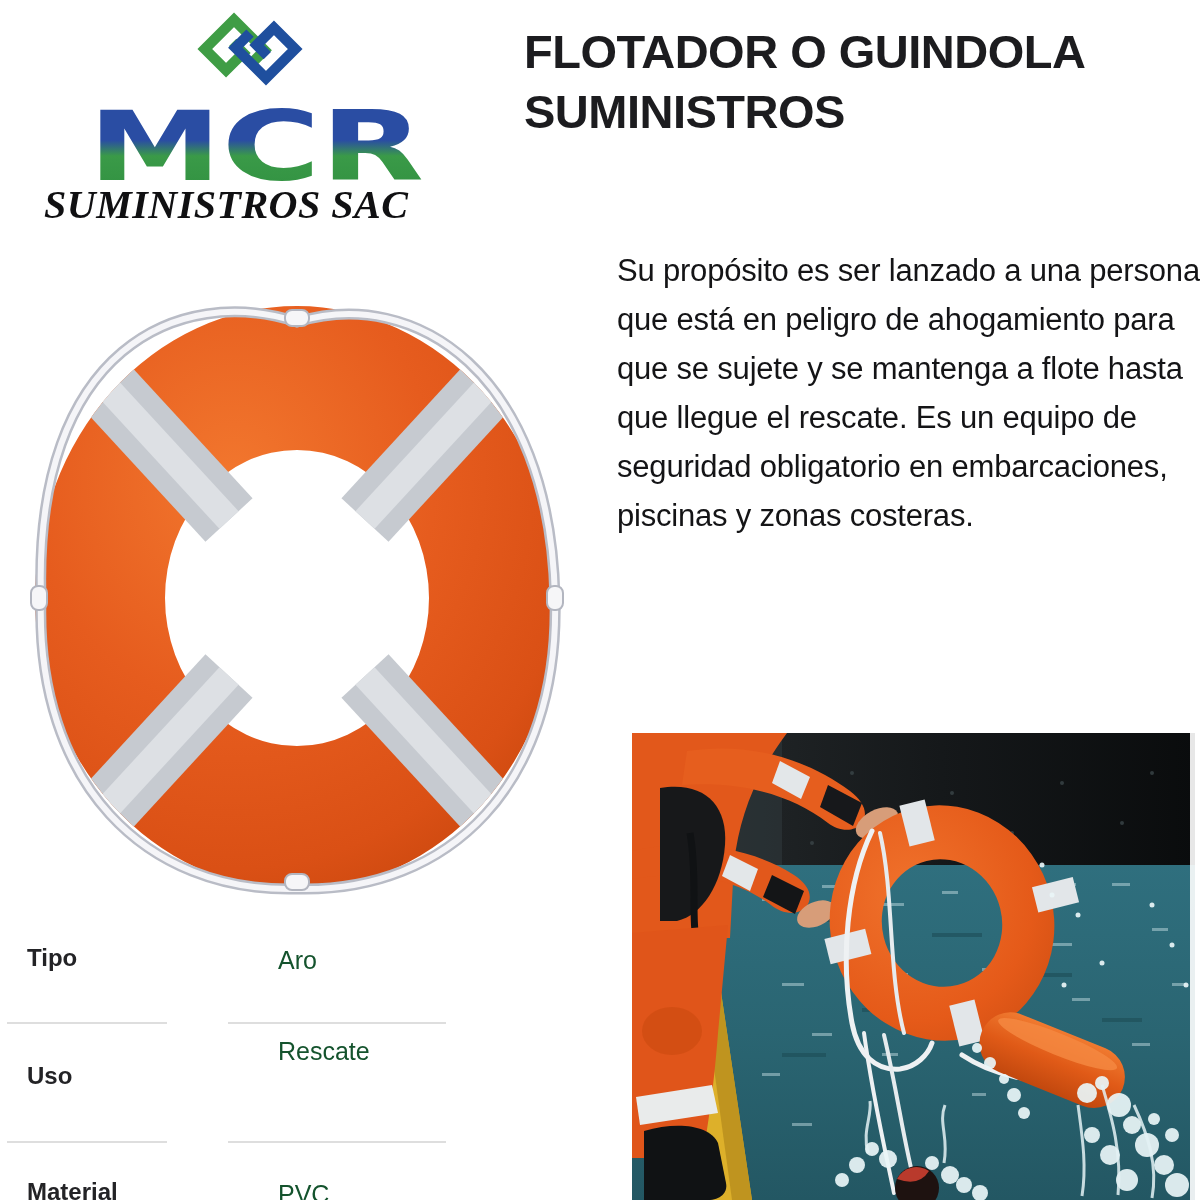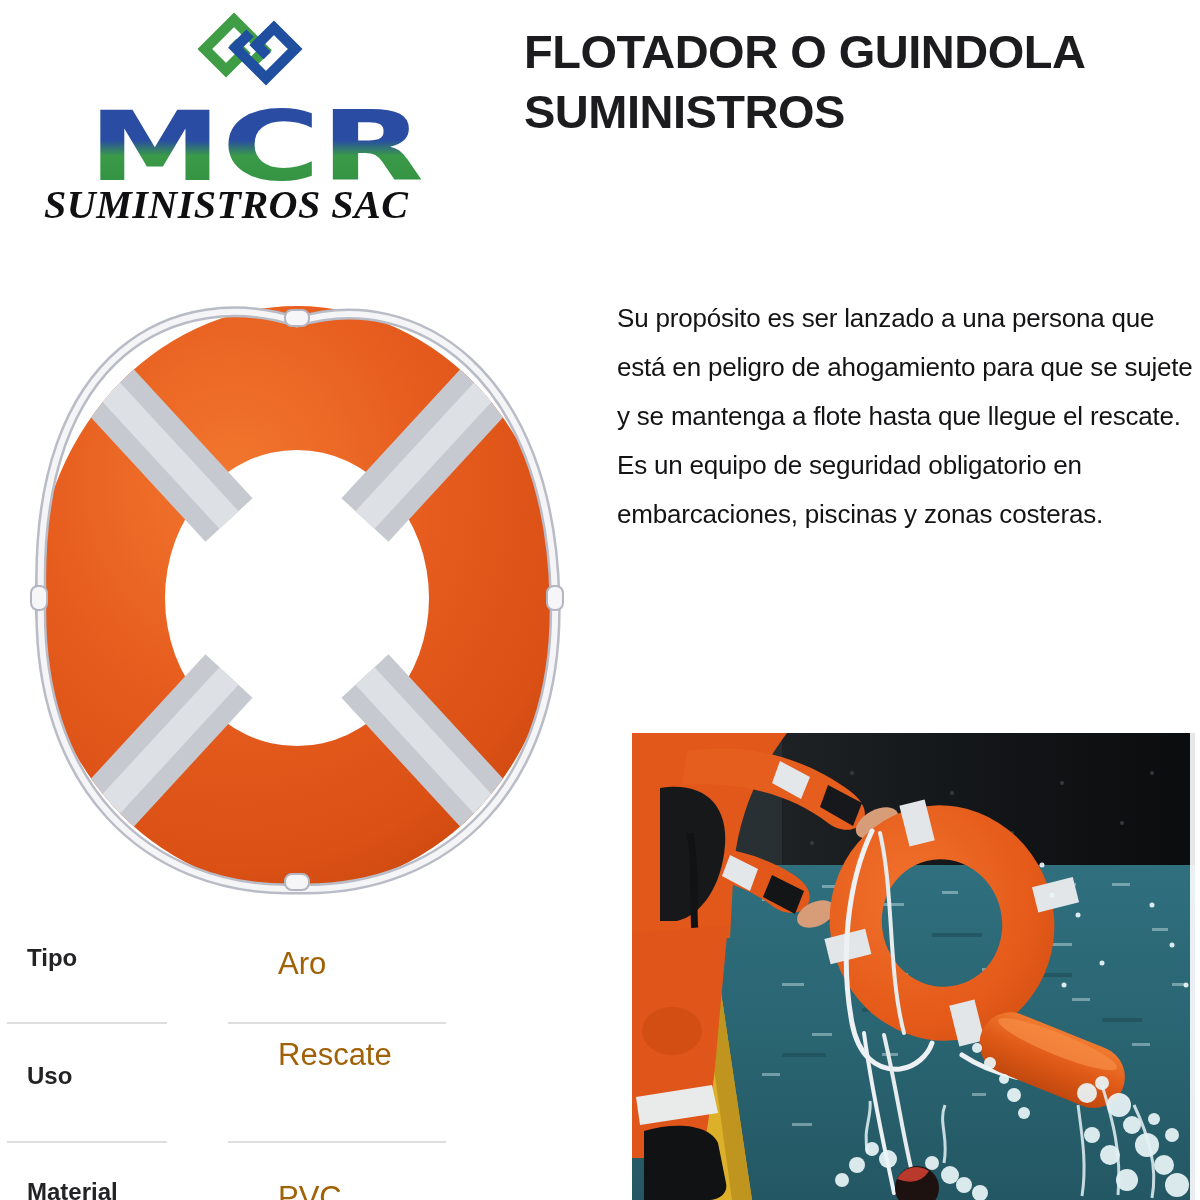--- a/index.html
+++ b/index.html
@@ -19,31 +19,31 @@
     font-size:40px;color:#101012;letter-spacing:.5px;white-space:nowrap;
   }
   
   .page-title{
     left:524px;top:22px;width:648px;
     font-size:47px;line-height:60px;font-weight:bold;
     color:#1c1c1f;letter-spacing:-.5px;
   }
   .product-description{
     left:617px;top:246px;width:584px;
-    font-size:26px;line-height:49px;color:#141416;letter-spacing:-.2px;margin-top:48px;
+    font-size:31px;line-height:49px;color:#141416;letter-spacing:-.2px;
   }
   
   .product-image{left:5px;top:288px;width:590px;height:625px;}
   .rescue-photo{left:632px;top:733px;width:563px;height:467px;}
   
   .spec-label{
     position:absolute;left:27px;font-size:24px;font-weight:bold;color:#232326;
   }
   .spec-value{
-    position:absolute;left:278px;font-size:31px;color:#a16207;
+    position:absolute;left:278px;font-size:25px;color:#14532d;
   }
   .spec-div{position:absolute;height:2px;background:#dedede;}
   .spec-div.a{left:7px;width:160px;}
   .spec-div.b{left:228px;width:218px;}
 </style>
 </head>
 <body>
 
 <div class="page">
 

